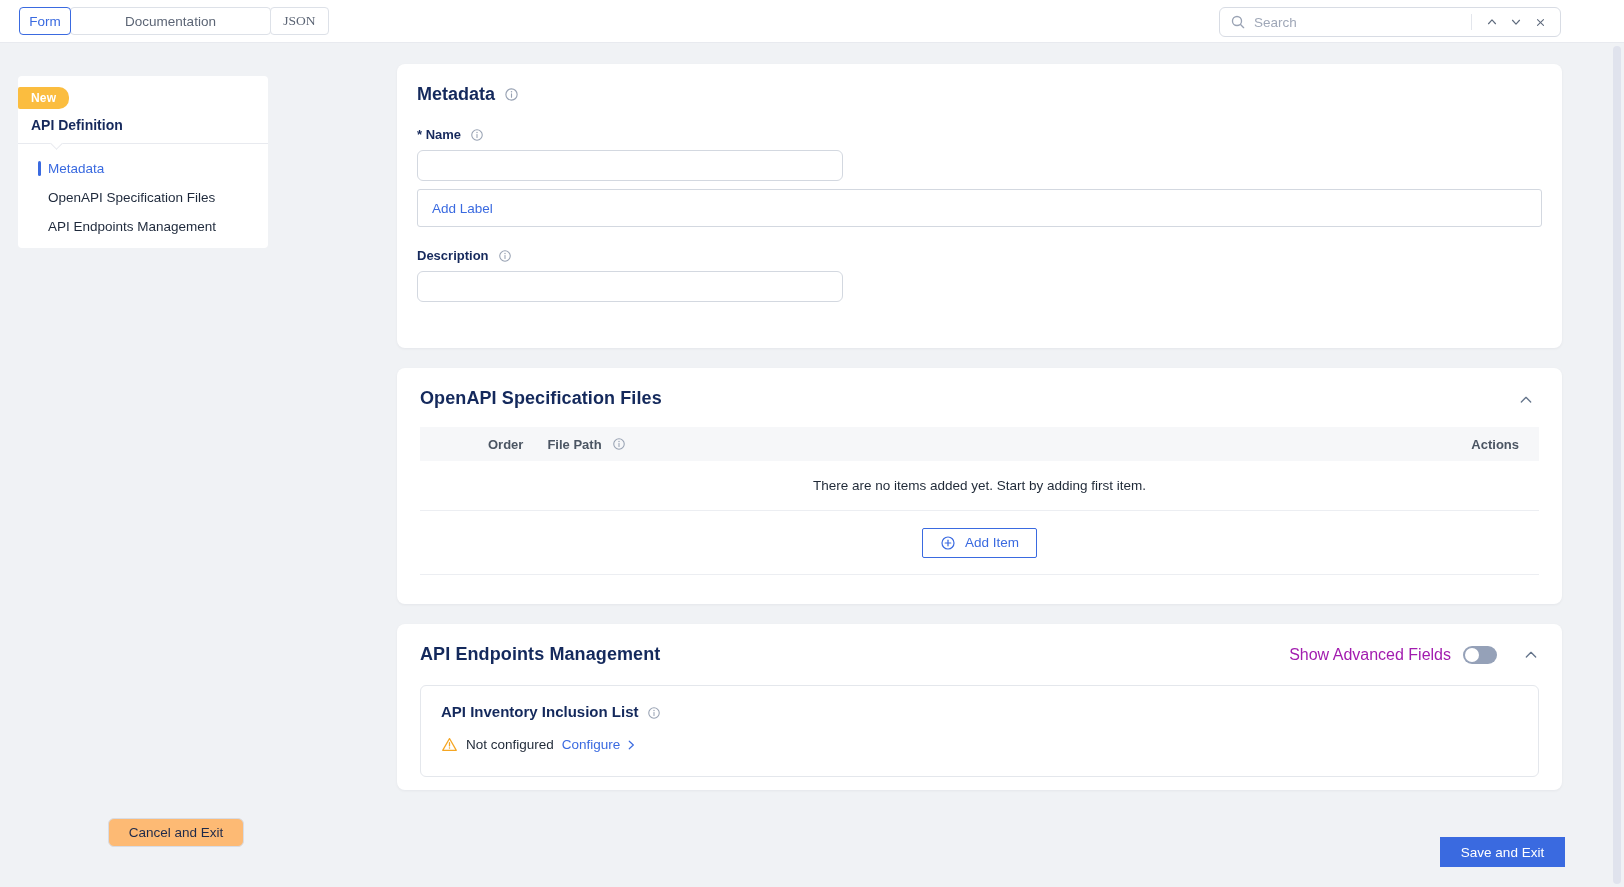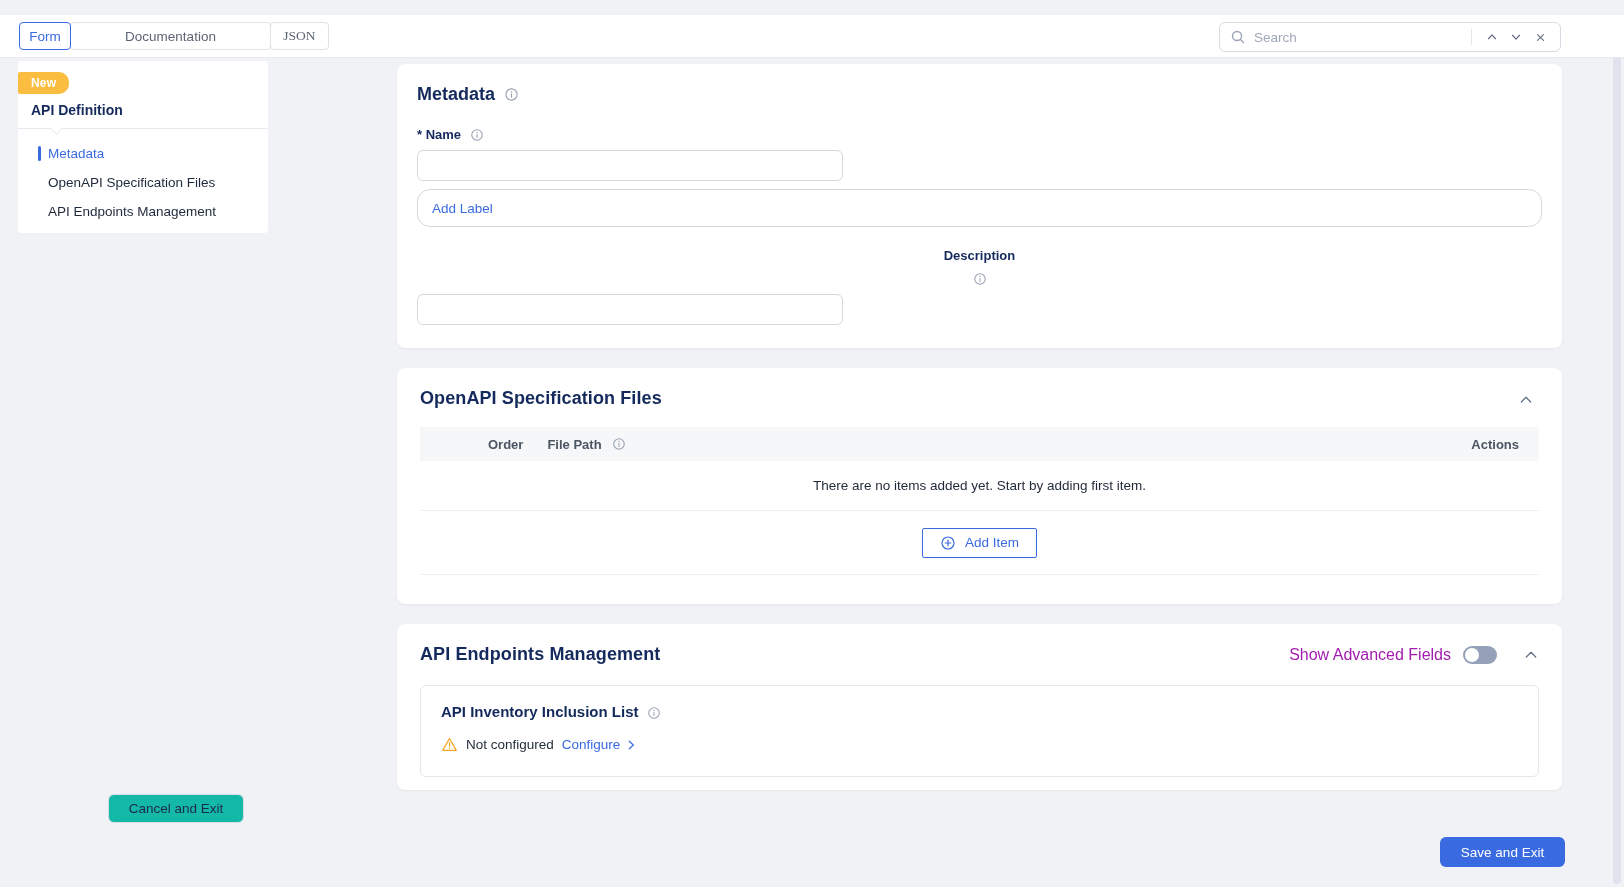--- a/index.html
+++ b/index.html
@@ -1,21 +1,21 @@
 <!DOCTYPE html>
 <html><head>
 <meta charset="utf-8">
 <style>
   * { margin:0; padding:0; box-sizing:border-box; }
   html,body { width:1624px; height:887px; }
   body { font-family:"Liberation Sans", sans-serif; background:#f0f2f5; overflow:hidden; }
   .page { position:relative; width:1624px; height:887px; background:#f0f2f5; }
 
   
-  .topbar { position:absolute; top:15px; left:0; right:0; height:43px; background:#fff; border-bottom:1px solid #e8eaef; z-index:5; }
+  .topbar { position:absolute; top:0; left:0; right:0; height:43px; background:#fff; border-bottom:1px solid #e8eaef; z-index:5; }
   .tabs { position:absolute; left:20px; top:7px; display:flex; }
   .tab { height:28px; display:flex; align-items:center; justify-content:center;
          font-size:13.5px; color:#5c6575; background:#fff; border:1px solid #dde1e8;
          border-radius:4px; margin-left:-1px; cursor:pointer; position:relative; }
   .tab-form { width:52px; }
   .tab-doc { width:201px; }
   .tab-json { width:59px;font-family:Liberation Serif, serif; }
   .tab.active { border-color:#3a6ae0; color:#3a6ae0; z-index:2; }
 
   .searchbox { position:absolute; right:63px; top:7px; width:342px; height:30px;
@@ -23,21 +23,21 @@
                display:flex; align-items:center; padding:0 10px; }
   .searchbox .s-icon { color:#9aa3b4; display:flex; margin-right:8px; }
   .searchbox input { flex:1; border:none; outline:none; font-size:13.5px; color:#334; min-width:0; font-family:inherit; }
   .searchbox input::placeholder { color:#a0a8b8; }
   .s-div { width:1px; height:16px; background:#e3e6ec; margin:0 10px 0 6px; }
   .s-btn { display:flex; align-items:center; justify-content:center; width:20px; height:20px;
            color:#5f6b7d; cursor:pointer; }
   .s-btn + .s-btn { margin-left:4px; }
 
   
-  .sidebar { position:absolute; left:18px; top:61px; width:250px; height:172px;
+  .sidebar { position:absolute; left:18px; top:76px; width:250px; height:172px;
              background:#fff; border-radius:4px; }
   .badge-new { position:absolute; left:0; top:11px; background:#fbbd3f; color:#fff;
                font-size:12px; font-weight:700; padding:4px 13px 4px 13px;
                border-radius:2px 10px 10px 2px; letter-spacing:.2px; }
   .sb-title { position:absolute; left:13px; top:41px; font-size:14px; font-weight:700; color:#16295c; }
   .sb-divider { position:absolute; left:0; right:0; top:67px; border-top:1px solid #e8eaef; }
   .sb-notch { position:absolute; left:34px; top:-5px; width:9px; height:9px; background:#fff;
               border-right:1px solid #e8eaef; border-bottom:1px solid #e8eaef;
               transform:rotate(45deg); }
   .sb-nav { position:absolute; top:78px; left:0; right:0; }
@@ -55,25 +55,25 @@
   #card-endpoints { top:624px; height:166px; padding:20px 23px; }
 
   .sec-title-row { display:flex; align-items:center; gap:9px; }
   .sec-title { font-size:18px; font-weight:600; color:#14295c; }
   .sec-title.bold { font-weight:700; letter-spacing:.1px; }
 
   .ico { display:inline-flex; color:#98a2b3; cursor:pointer; }
 
   .field-label { display:flex; align-items:center; gap:9px; font-size:13px; font-weight:700;
                  color:#16295c; }
-  .mt22 { margin-top:22px; } .mt21 { margin-top:21px;flex-direction:column; }
+  .mt22 { margin-top:22px; } .mt21 { margin-top:21px; }
   .text-input { margin-top:8px; display:block; width:426px; height:31px;
                 border:1px solid #d3d8e0; border-radius:6px; background:#fff; outline:none;
                 padding:0 10px; font-size:13.5px; color:#1e293b; font-family:inherit; }
-  .labels-box { margin-top:8px; height:38px; border:1px solid #d3d8e0; border-radius:13px;
+  .labels-box { margin-top:8px; height:38px; border:1px solid #d3d8e0; border-radius:3px;
                 display:flex; align-items:center; padding:0 14px; }
   .link-blue { color:#3a6ae0; font-size:13.5px; cursor:pointer; text-decoration:none; }
 
   .collapse-btn { position:absolute; right:28px; top:24px; color:#64748b; cursor:pointer;
                   display:flex; }
 
   
   .spec-table { margin-top:18px; }
   .t-header { display:flex; align-items:center; height:34px; background:#f6f7f9;
               color:#4b5563; font-size:13px; font-weight:700; padding:0 20px 0 68px; }
@@ -100,25 +100,25 @@
   .inclusion-box { margin-top:20px; border:1px solid #e4e7ec; border-radius:6px;
                    padding:17px 20px 0; height:92px; }
   .inc-title-row { display:flex; align-items:flex-end; gap:8px; }
   .inc-title { font-size:15px; font-weight:600; color:#14295c; }
   .inc-status-row { margin-top:16px; display:flex; align-items:center; gap:8px; font-size:13.5px; }
   .warn { color:#f5a623; display:flex; }
   .status-text { color:#1f2937; }
   .cfg-link { display:flex; align-items:center; gap:4px; color:#3a6ae0; cursor:pointer;justify-content:flex-end; }
 
   
-  .cancel-btn { position:absolute; left:108px; top:794px; width:136px; height:29px;
-                background:#14b8a6; border:1px solid #d8dce4; border-radius:6px; color:#1e2a4a;
+  .cancel-btn { position:absolute; left:108px; top:818px; width:136px; height:29px;
+                background:#fdba74; border:1px solid #d8dce4; border-radius:6px; color:#1e2a4a;
                 font-size:13.5px; cursor:pointer; font-family:inherit; }
   .save-btn { position:absolute; left:1440px; top:837px; width:125px; height:30px;
-              background:#3a6ae0; border:none; border-radius:6px; color:#fff; font-size:13.5px;
+              background:#3a6ae0; border:none; border-radius:0; color:#fff; font-size:13.5px;
               cursor:pointer; font-family:inherit; }
 
   .scroll-thumb { position:absolute; right:3px; top:46px; width:8px; height:838px;
                   background:#e0e3ed; border-radius:4px; cursor:grab; }
 
   svg { display:block; }
 </style>
 </head>
 <body>
 

